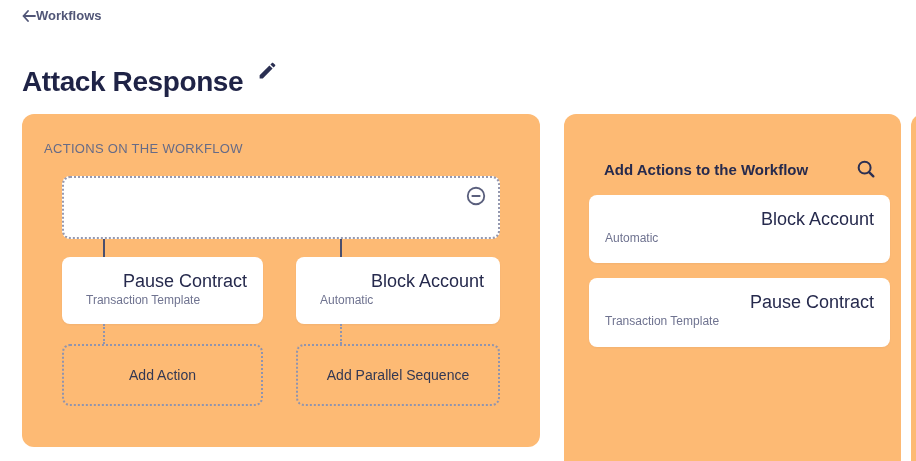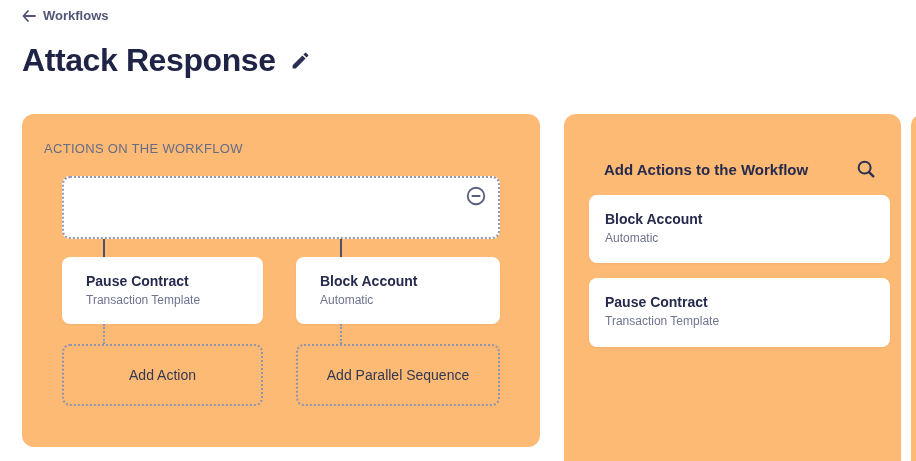--- a/index.html
+++ b/index.html
@@ -8,32 +8,33 @@
     position: relative;
     background: #ffffff;
     font-family: "Liberation Sans", sans-serif;
     overflow: hidden;
     color: #262a4d;
   }
 
   
   .breadcrumb {
     position: absolute; left: 22px; top: 8px;
-    display: flex; align-items: center; gap: 7px;
+    display: flex; align-items: center; 
     font-size: 13px; font-weight: 700; color: #515677;
     cursor: pointer;
   }
   .breadcrumb .arrow svg { display: block; }
   .page-title-row {
     position: absolute; left: 22px; top: 42px;
     display: flex; align-items: center; gap: 14px;
   }
   .page-title {
-    font-size: 32px; font-weight: 800; color: #1f2346;
+    font-size: 28px; font-weight: 800; color: #1f2346;
     letter-spacing: -0.4px;
+    margin-top: 24px;
   }
   .edit-icon { cursor: pointer; display: flex; align-items: center; }
 
   
   .panel {
     position: absolute; top: 114px;
     background: #fdba74; border-radius: 12px;
   }
   .panel.left  { left: 22px;  width: 518px; height: 333px; }
   .panel.right { left: 564px; width: 337px; height: 360px; }
@@ -73,21 +74,21 @@
 
   .node-card {
     position: absolute; top: 143px; height: 67px;
     background: #ffffff; border-radius: 8px;
     padding: 15px 16px 0 24px;
     box-shadow: 0 1px 2px rgba(31, 35, 70, 0.05);
     cursor: pointer;
   }
   .node-card.n1 { left: 40px;  width: 201px; }
   .node-card.n2 { left: 274px; width: 204px; }
-  .card-title { font-size: 14px; font-weight: 700; color: #262a4d; line-height: 19px; }
+  .card-title { font-size: 18px; font-weight: 400; color: #262a4d; line-height: 19px; text-align: right; }
   .card-subtitle { font-size: 12px; font-weight: 400; color: #6f7390; line-height: 18px; }
 
   .add-slot {
     position: absolute; top: 230px; height: 62px;
     border: 2px dotted #9094ae; border-radius: 8px;
     display: flex; align-items: center; justify-content: center;
     font-size: 14px; color: #333853; cursor: pointer;
   }
   .add-slot.s1 { left: 40px;  width: 201px; }
   .add-slot.s2 { left: 274px; width: 204px; }

